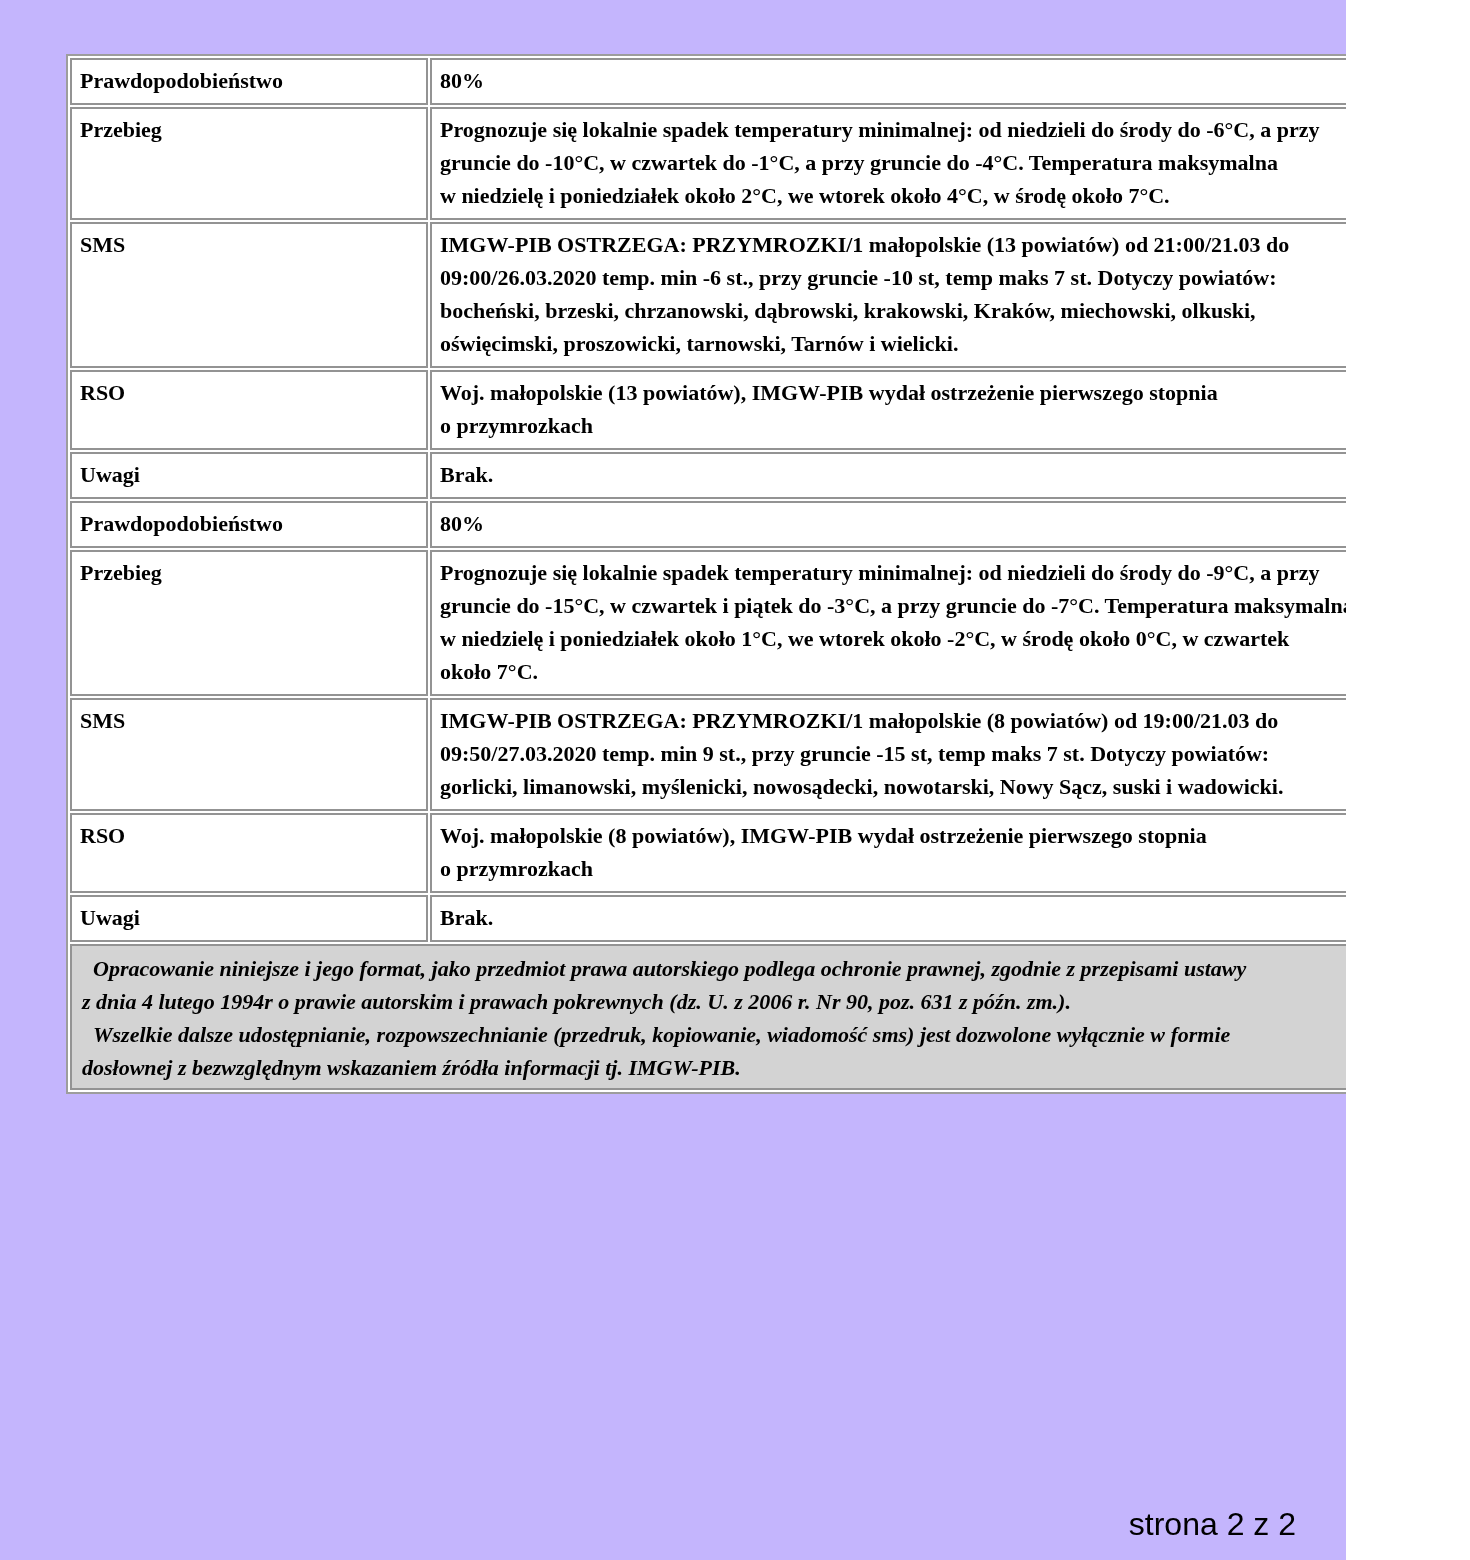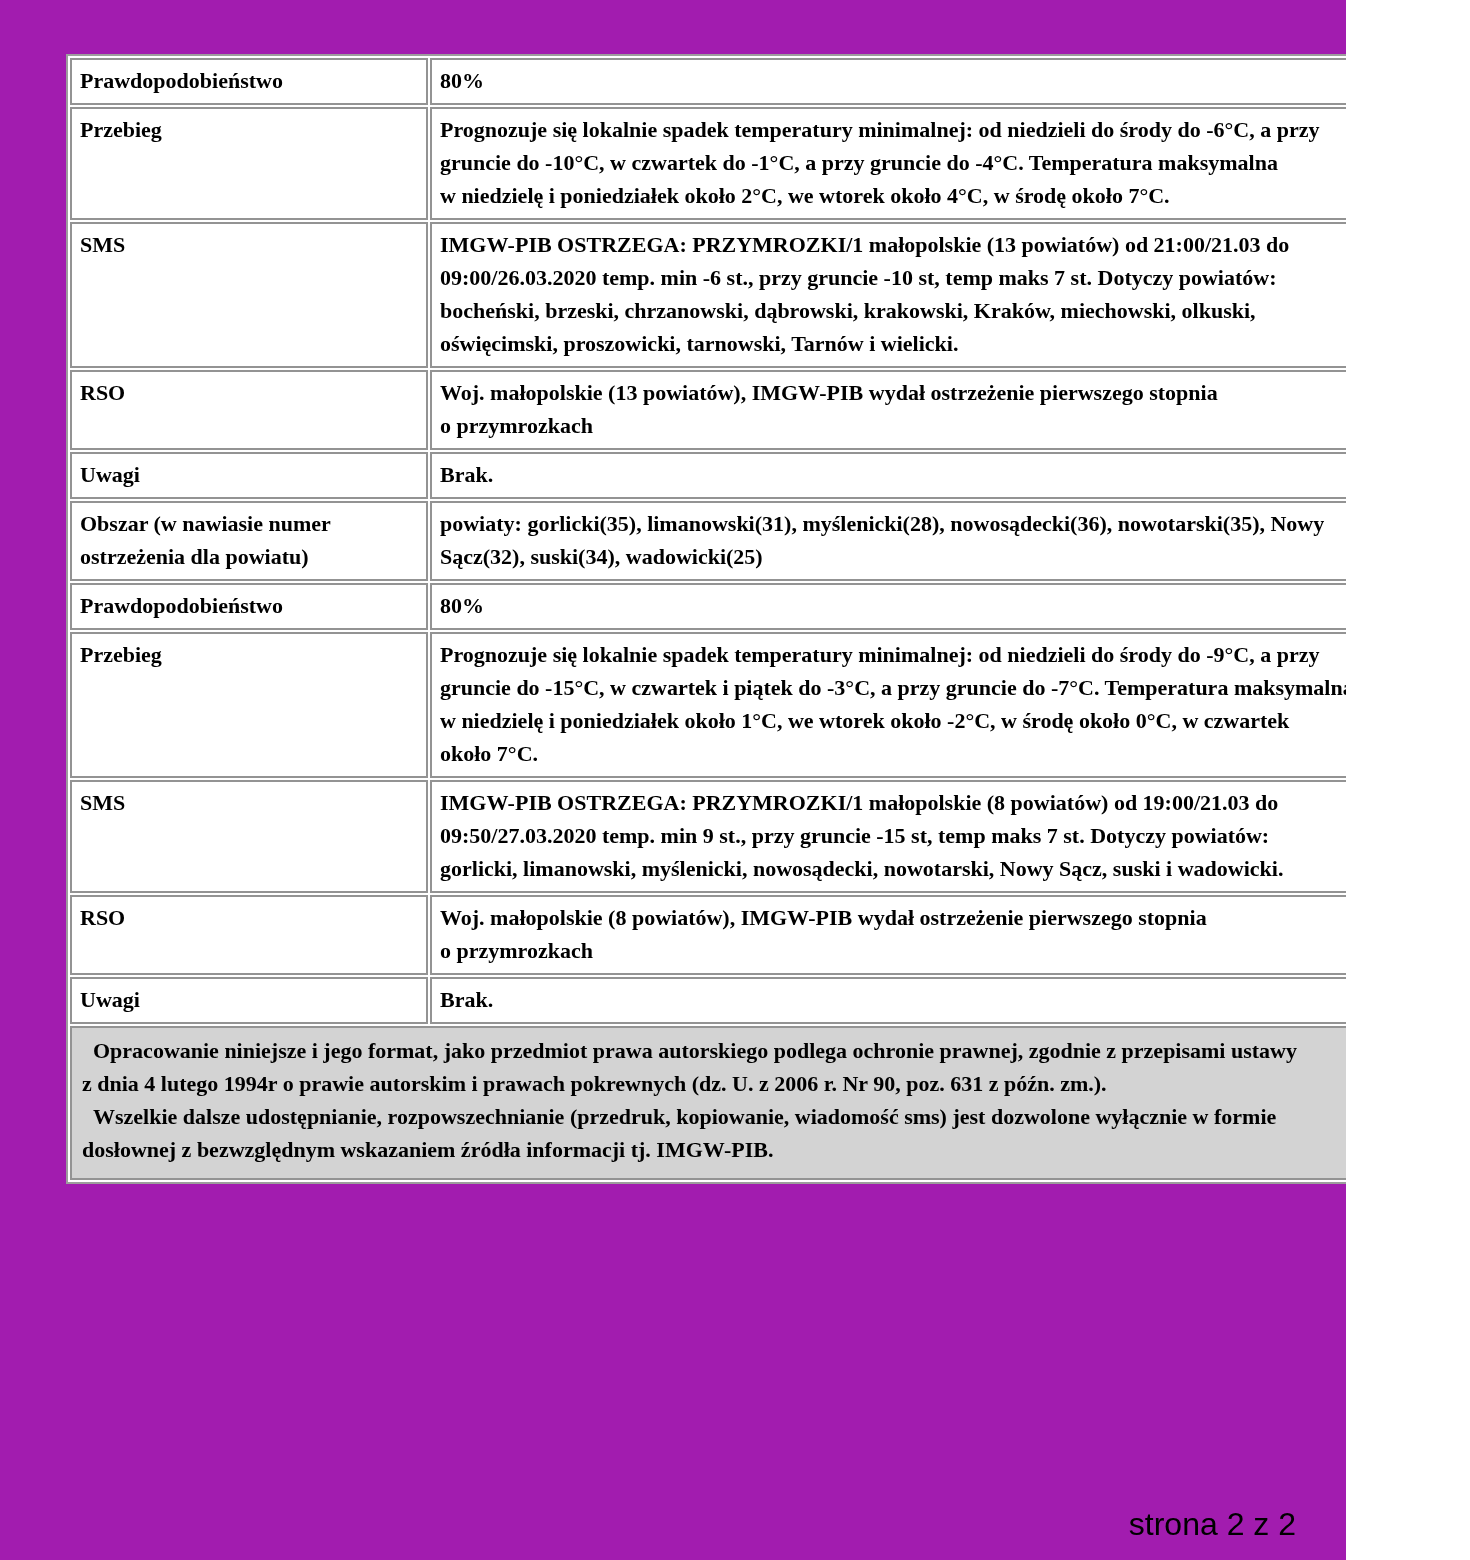--- a/index.html
+++ b/index.html
@@ -5,21 +5,21 @@
   html, body {
     margin: 0;
     padding: 0;
     background: #ffffff;
     font-family: "Liberation Serif", "DejaVu Serif", serif;
   }
   .page {
     position: relative;
     width: 1346px;
     height: 1560px;
-    background: #a21caf;
+    background: #c4b5fd;
     overflow: hidden;
   }
   table.warning-table {
     position: absolute;
     left: 66px;
     top: 54px;
     width: 1360px;
     table-layout: fixed;
     border-collapse: separate;
     border-spacing: 2px;
@@ -36,21 +36,22 @@
     color: #000000;
     padding: 4px 8px 6px 8px;
     white-space: pre-wrap;
     overflow: hidden;
   }
   td.label { width: 338px; }
   tr.hl-yellow td { background: #ffff00; }
   tr.hl-gray td   { background: #d3d3d3; }
   td.copyright {
     background: #d3d3d3;
-    padding: 6px 10px 12px 10px;
+    padding: 6px 10px 4px 10px;
+    font-style: italic;
   }
   .page-number {
     position: absolute;
     top: 1506px;
     right: 50px;
     font-family: "Liberation Sans", "DejaVu Sans", sans-serif;
     font-size: 32px;
     color: #000000;
   }
 </style>
@@ -81,26 +82,20 @@
       <tr>
         <td class="label">RSO</td>
         <td class="value">Woj. małopolskie (13 powiatów), IMGW-PIB wydał ostrzeżenie pierwszego stopnia
 o przymrozkach</td>
       </tr>
       <tr>
         <td class="label">Uwagi</td>
         <td class="value">Brak.</td>
       </tr>
       <tr>
-        <td class="label">Obszar (w nawiasie numer
-ostrzeżenia dla powiatu)</td>
-        <td class="value">powiaty: gorlicki(35), limanowski(31), myślenicki(28), nowosądecki(36), nowotarski(35), Nowy
-Sącz(32), suski(34), wadowicki(25)</td>
-      </tr>
-      <tr>
         <td class="label">Prawdopodobieństwo</td>
         <td class="value">80%</td>
       </tr>
       <tr>
         <td class="label">Przebieg</td>
         <td class="value">Prognozuje się lokalnie spadek temperatury minimalnej: od niedzieli do środy do -9°C, a przy
 gruncie do -15°C, w czwartek i piątek do -3°C, a przy gruncie do -7°C. Temperatura maksymalna
 w niedzielę i poniedziałek około 1°C, we wtorek około -2°C, w środę około 0°C, w czwartek
 około 7°C.</td>
       </tr>

